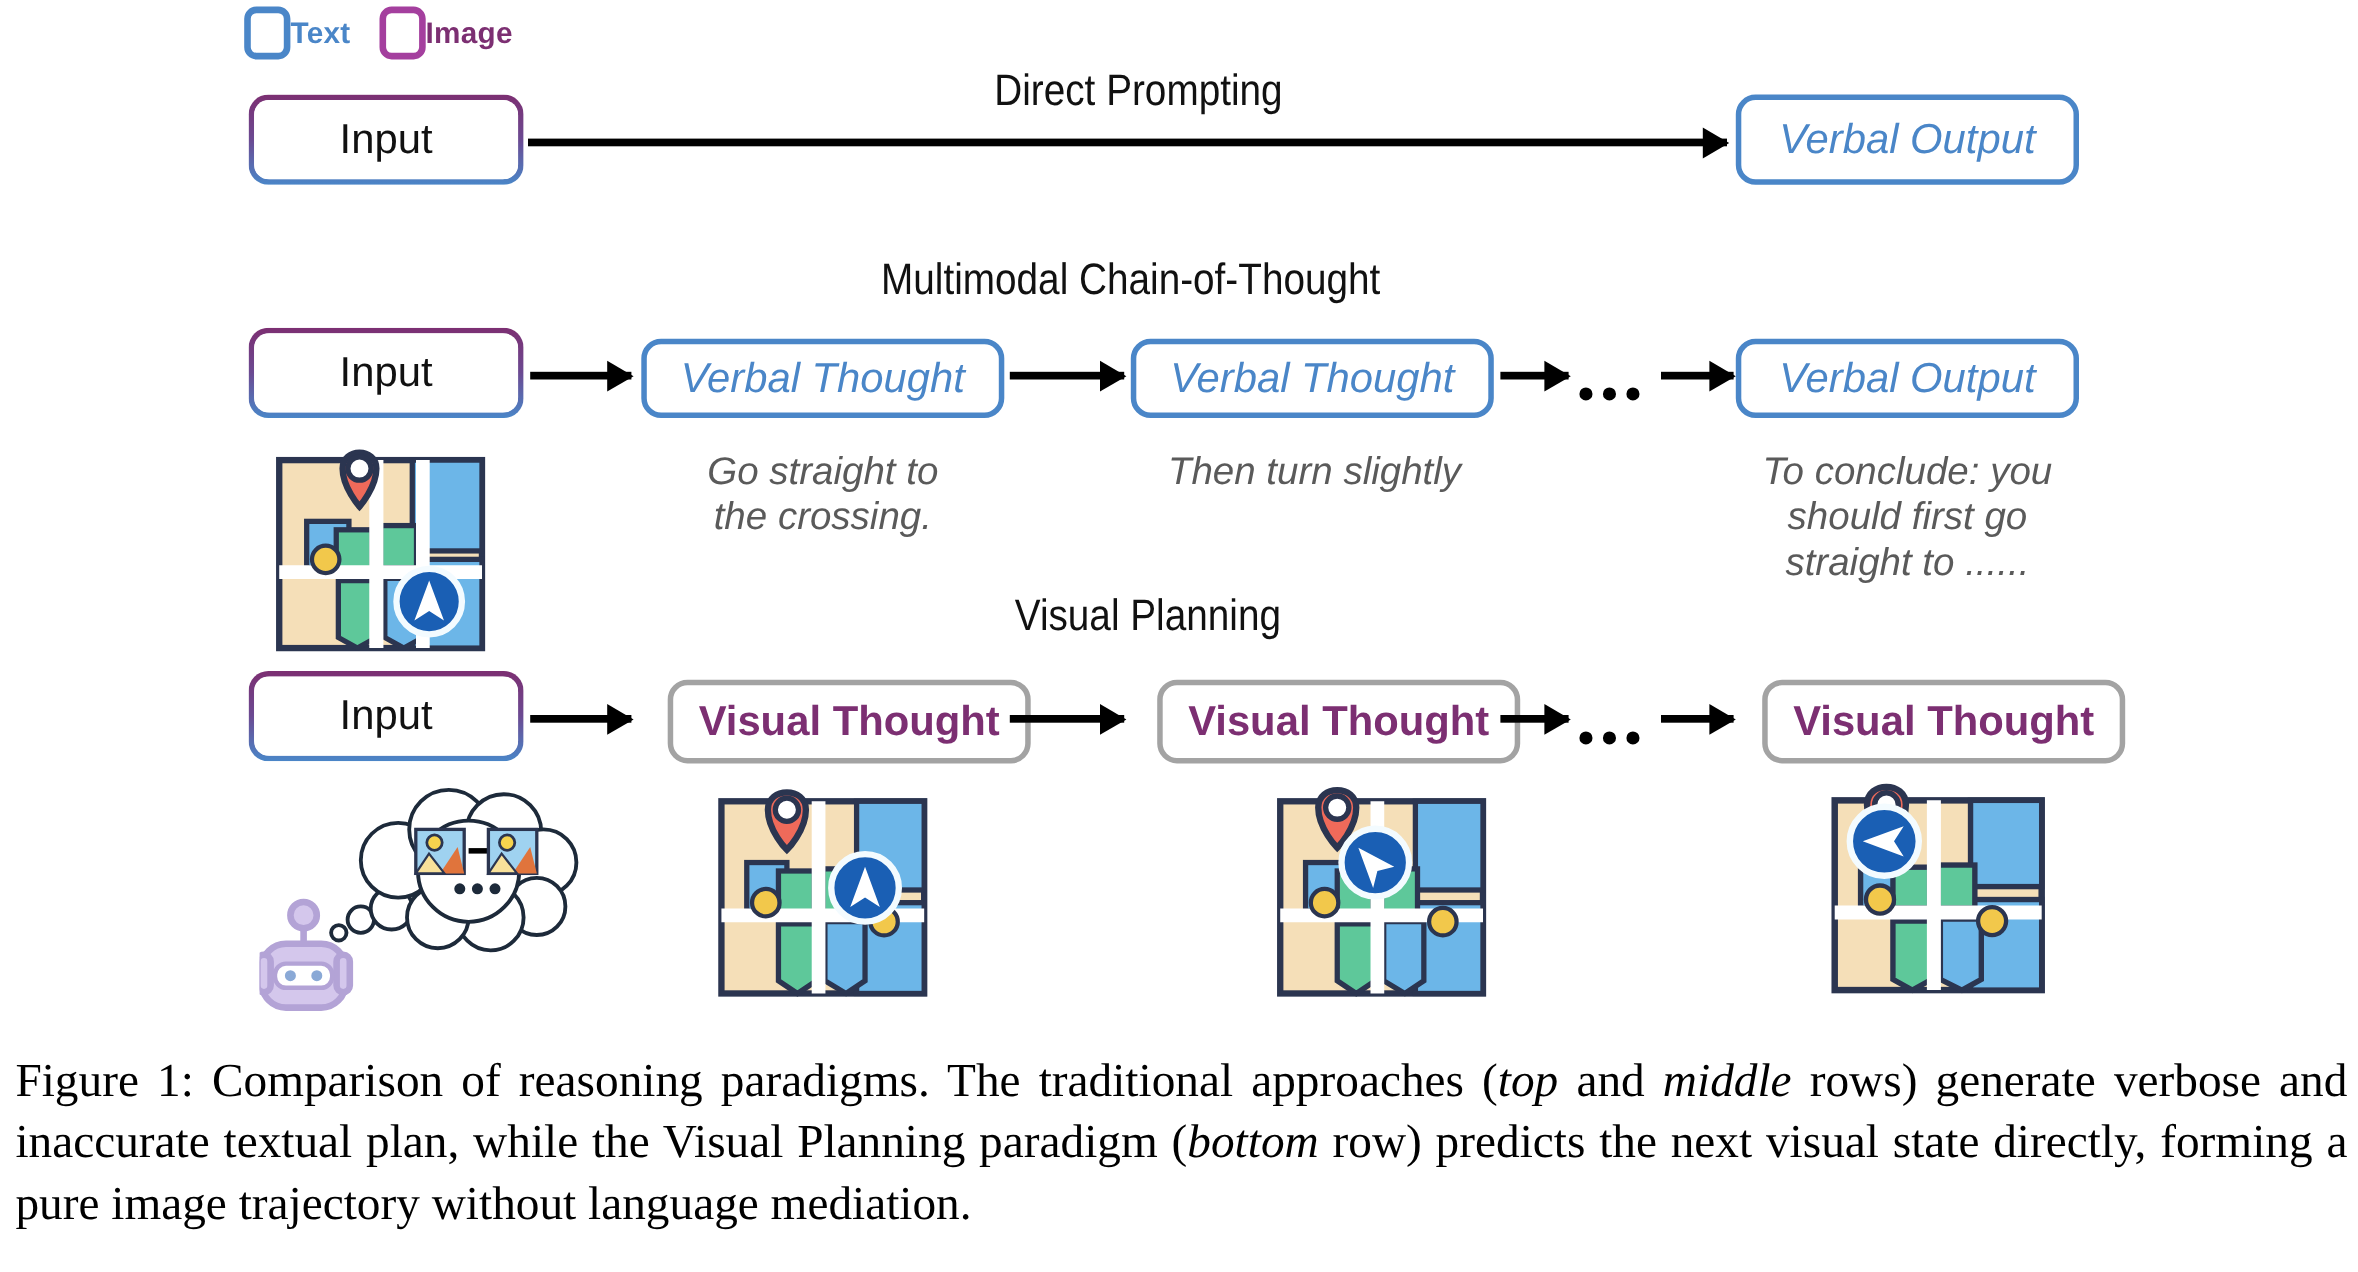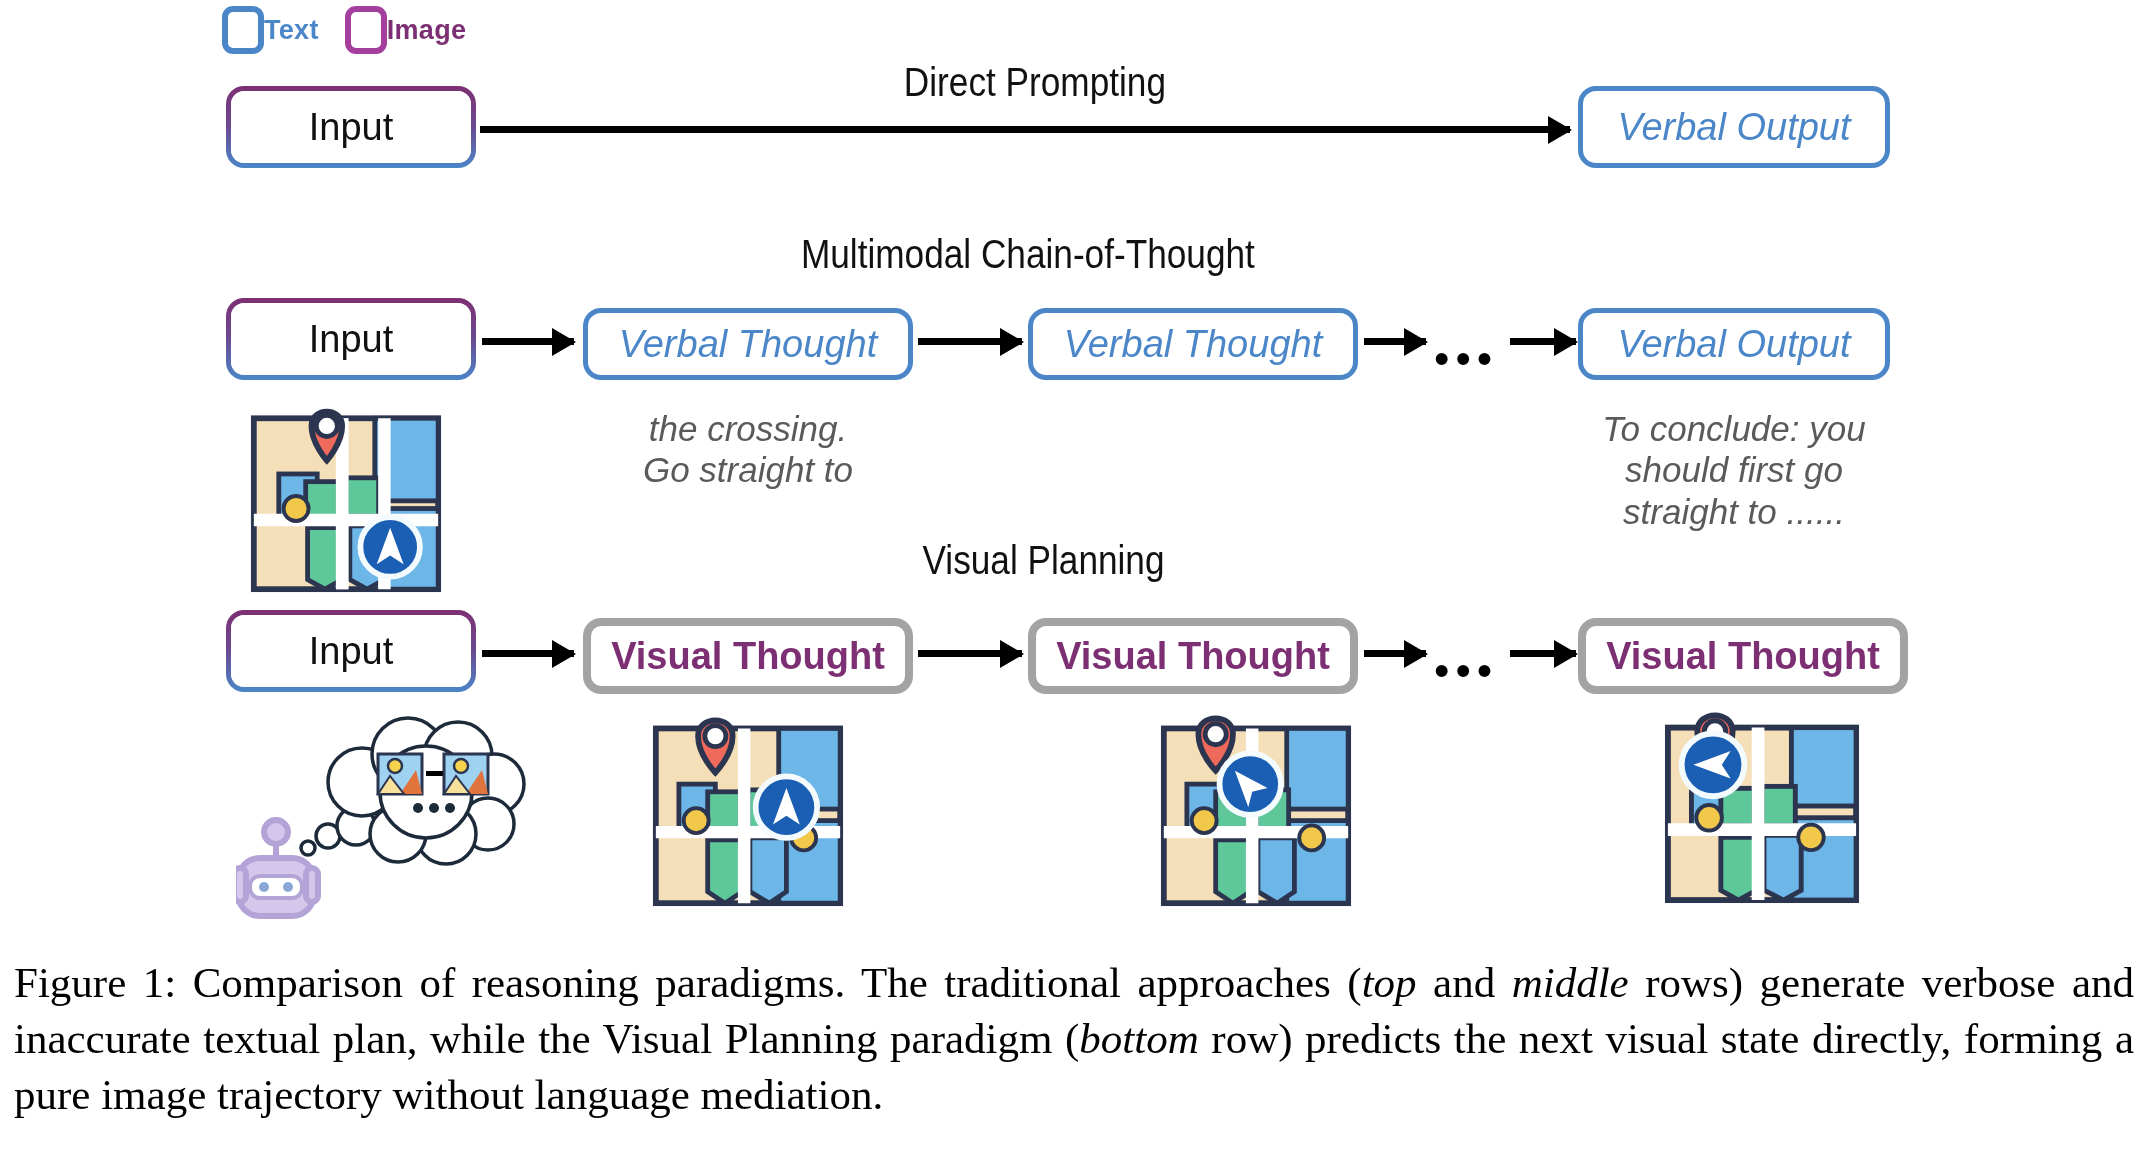--- a/index.html
+++ b/index.html
@@ -21,21 +21,21 @@
              white-space:nowrap;transform:scaleX(.88);transform-origin:center;}
 
   
   .node{position:absolute;box-sizing:border-box;background:#fff;
         display:flex;align-items:center;justify-content:center;
         border-radius:18px;white-space:nowrap;}
   .node span{font-size:38px;line-height:1;}
 
   .node.blue{border:5px solid #4a86c8;font-style:italic;}
   .node.blue span{color:#4a86c8;}
-  .node.dark-purple{border:8px solid #a3a3a3;}
+  .node.dark-purple{border:5px solid #a3a3a3;margin-left:24px;}
   .node.dark-purple span{color:#7c2f72;font-weight:bold;}
 
   
   .node.gradient{border:none;padding:5px;
     background-image:linear-gradient(#fff,#fff),linear-gradient(180deg,#7c2f72 0%,#6b4a92 50%,#4a86c8 100%);
     background-origin:border-box;background-clip:content-box,border-box;}
   .node.gradient .inner{background:#fff;width:100%;height:100%;border-radius:14px;
         display:flex;align-items:center;justify-content:center;}
   .node.gradient span{color:#111;}
 
@@ -139,25 +139,26 @@
       <circle cx="80" cy="26" r="11" fill="#ffffff" stroke="#2b3550" stroke-width="5"></circle>
     </g>
     <g>
       <circle cx="146" cy="152" r="31" fill="#1a5fb4" stroke="#f3fbff" stroke-width="6"></circle>
       <polygon points="146,132 160,170 146,161 132,170" fill="#ffffff"></polygon>
     </g>
   </svg>
 </div>
 
 <div class="cap" style="left:598px;top:408px;width:300px;">
+  <div>Go straight to</div>
   <div>the crossing.</div>
-  <div>Go straight to</div>
 </div>
 
 <div class="cap" style="left:1030px;top:408px;width:330px;">
+  <div>Then turn slightly</div>
 </div>
 
 <div class="cap" style="left:1582px;top:408px;width:304px;">
   <div>To conclude: you</div>
   <div>should first go</div>
   <div>straight to ......</div>
 </div>
 
 <div class="row-title" style="left:906px;top:538px;">Visual Planning</div>
 

